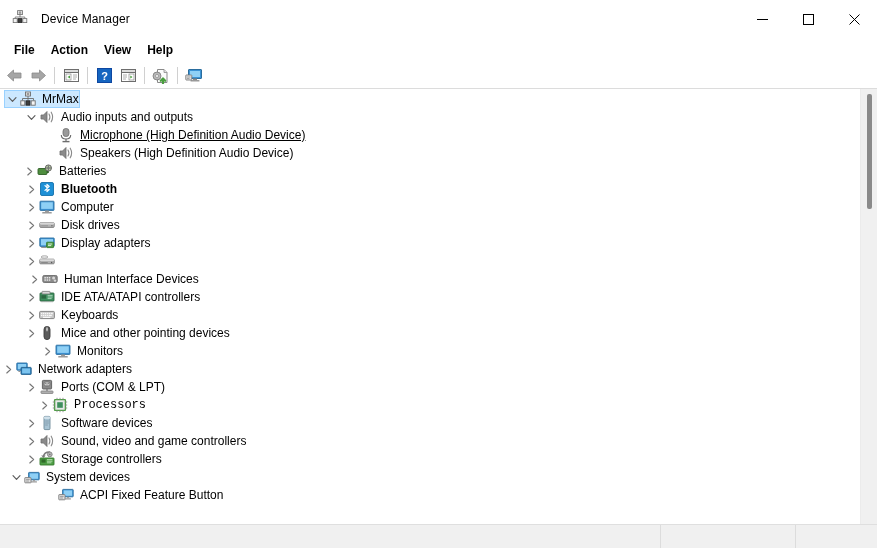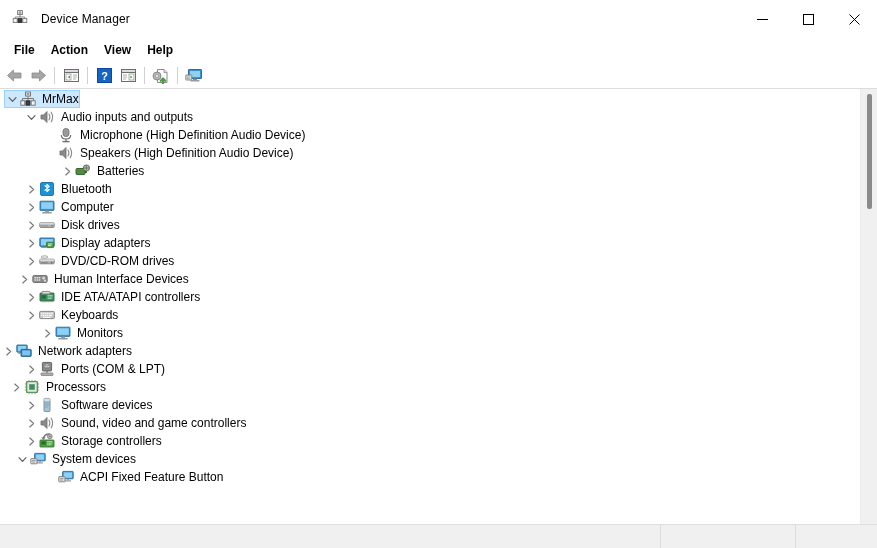--- a/index.html
+++ b/index.html
@@ -360,21 +360,21 @@
               <svg class="ic" width="16" height="16" viewBox="0 0 16 16">
                 <path d="M2 6 H4.5 L8 2.5 V13.5 L4.5 10 H2 Z" fill="#8a8a8a" stroke="#6d6d6d" stroke-width="0.8" stroke-linejoin="round"></path>
                 <path d="M10 5 Q11.8 8 10 11" stroke="#8a8a8a" stroke-width="1.1" fill="none" stroke-linecap="round"></path>
                 <path d="M12.2 3.2 Q15 8 12.2 12.8" stroke="#8a8a8a" stroke-width="1.1" fill="none" stroke-linecap="round"></path>
               </svg>
             </div>
             <span class="label">Audio inputs and outputs</span>
           </div>
         </div>
         <div class="row">
-          <div class="content" style="padding-left: 42px;">
+          <div class="content" style="padding-left: 42px; text-decoration: underline;">
             <div class="chev empty"></div>
             <div class="ico">
               <svg class="ic" width="16" height="16" viewBox="0 0 16 16">
                 <rect x="5" y="1.5" width="6" height="8" rx="2.8" fill="#9a9a9a" stroke="#6d6d6d" stroke-width="0.8"></rect>
                 <path d="M3.3 8 Q3.3 12 8 12 Q12.7 12 12.7 8" stroke="#6d6d6d" stroke-width="1.1" fill="none"></path>
                 <path d="M8 12 V14" stroke="#6d6d6d" stroke-width="1.2"></path>
                 <path d="M4.5 14.6 H11.5" stroke="#6d6d6d" stroke-width="1.4"></path>
               </svg>
             </div>
             <span class="label">Microphone (High Definition Audio Device)</span>
@@ -387,40 +387,40 @@
               <svg class="ic" width="16" height="16" viewBox="0 0 16 16">
                 <path d="M2 6 H4.5 L8 2.5 V13.5 L4.5 10 H2 Z" fill="#8a8a8a" stroke="#6d6d6d" stroke-width="0.8" stroke-linejoin="round"></path>
                 <path d="M10 5 Q11.8 8 10 11" stroke="#8a8a8a" stroke-width="1.1" fill="none" stroke-linecap="round"></path>
                 <path d="M12.2 3.2 Q15 8 12.2 12.8" stroke="#8a8a8a" stroke-width="1.1" fill="none" stroke-linecap="round"></path>
               </svg>
             </div>
             <span class="label">Speakers (High Definition Audio Device)</span>
           </div>
         </div>
         <div class="row">
-          <div class="content" style="padding-left: 21px; margin-left: 38px;">
+          <div class="content" style="padding-left: 21px;">
             <div class="chev">
               <svg width="9" height="9" viewBox="0 0 9 9">
                 <path d="M2.8 1 L6.6 4.5 L2.8 8" stroke="#767676" stroke-width="1.15" fill="none" stroke-linecap="round" stroke-linejoin="round"></path>
               </svg>
             </div>
             <div class="ico">
               <svg class="ic" width="16" height="16" viewBox="0 0 16 16">
                 <rect x="1" y="5.5" width="9" height="6" rx="1" fill="#4e8d3e" stroke="#2f5f26" stroke-width="0.9"></rect>
                 <rect x="10" y="7" width="1.8" height="3" fill="#2f5f26"></rect>
                 <circle cx="11.4" cy="5" r="3.1" fill="#b9c9a8" stroke="#5b5b5b" stroke-width="0.9"></circle>
                 <path d="M11.4 2.4 V7.6 M8.8 5 H14" stroke="#5b5b5b" stroke-width="0.8"></path>
                 <circle cx="11.4" cy="5" r="1" fill="#7a7a7a"></circle>
               </svg>
             </div>
             <span class="label">Batteries</span>
           </div>
         </div>
         <div class="row">
-          <div class="content" style="padding-left: 23px;">
+          <div class="content" style="padding-left: 23px; font-weight: bold;">
             <div class="chev">
               <svg width="9" height="9" viewBox="0 0 9 9">
                 <path d="M2.8 1 L6.6 4.5 L2.8 8" stroke="#767676" stroke-width="1.15" fill="none" stroke-linecap="round" stroke-linejoin="round"></path>
               </svg>
             </div>
             <div class="ico">
               <svg class="ic" width="16" height="16" viewBox="0 0 16 16">
                 <rect x="1.5" y="1.5" width="13" height="13" rx="1.5" fill="#1e90d6" stroke="#1572ab" stroke-width="0.9"></rect>
                 <path d="M6 4.6 L10.2 8.6 L8 10.6 L8 3.4 L10.2 5.4 L6 9.4" stroke="#ffffff" stroke-width="1.25" fill="none" stroke-linejoin="round" stroke-linecap="round"></path>
               </svg>
@@ -492,25 +492,24 @@
             </div>
             <div class="ico">
               <svg class="ic" width="16" height="16" viewBox="0 0 16 16">
                 <rect x="0.8" y="6.2" width="14.4" height="4.6" rx="0.8" fill="#b4b4b4" stroke="#7a7a7a" stroke-width="0.9"></rect>
                 <rect x="0.8" y="6.2" width="14.4" height="1.8" rx="0.8" fill="#dadada"></rect>
                 <rect x="2.2" y="9" width="6.6" height="1.1" fill="#8a8a8a"></rect>
                 <circle cx="12.6" cy="9.4" r="0.75" fill="#5b5b5b"></circle>
                 <ellipse cx="5.5" cy="4" rx="3.4" ry="1.3" fill="#e6e6e6" stroke="#9a9a9a" stroke-width="0.7"></ellipse>
               </svg>
             </div>
-            <span class="label">DVD/CD-ROM drives</span>
-          </div>
-        </div>
-        <div class="row">
-          <div class="content" style="padding-left: 16px;">
+          </div>
+        </div>
+        <div class="row">
+          <div class="content" style="padding-left: 26px;">
             <div class="chev">
               <svg width="9" height="9" viewBox="0 0 9 9">
                 <path d="M2.8 1 L6.6 4.5 L2.8 8" stroke="#767676" stroke-width="1.15" fill="none" stroke-linecap="round" stroke-linejoin="round"></path>
               </svg>
             </div>
             <div class="ico">
               <svg class="ic" width="16" height="16" viewBox="0 0 16 16">
                 <rect x="0.8" y="4.5" width="14.4" height="7" rx="1.4" fill="#8a8a8a" stroke="#6d6d6d" stroke-width="0.9"></rect>
                 <rect x="2.4" y="6" width="1.5" height="1.5" fill="#e6e6e6"></rect>
                 <rect x="4.6" y="6" width="1.5" height="1.5" fill="#e6e6e6"></rect>
@@ -565,20 +564,37 @@
                 <rect x="6" y="7.8" width="1.4" height="1.3" fill="#f7f7f7"></rect>
                 <rect x="8" y="7.8" width="1.4" height="1.3" fill="#f7f7f7"></rect>
                 <rect x="10" y="7.8" width="2.8" height="1.3" fill="#f7f7f7"></rect>
                 <rect x="4" y="9.8" width="7.4" height="1.2" fill="#f7f7f7"></rect>
               </svg>
             </div>
             <span class="label">Keyboards</span>
           </div>
         </div>
         <div class="row">
+          <div class="content" style="padding-left: 23px;">
+            <div class="chev">
+              <svg width="9" height="9" viewBox="0 0 9 9">
+                <path d="M2.8 1 L6.6 4.5 L2.8 8" stroke="#767676" stroke-width="1.15" fill="none" stroke-linecap="round" stroke-linejoin="round"></path>
+              </svg>
+            </div>
+            <div class="ico">
+              <svg class="ic" width="16" height="16" viewBox="0 0 16 16">
+                <rect x="5" y="1.4" width="6" height="13.2" rx="3" fill="#5b5b5b" stroke="#3c3c3c" stroke-width="0.9"></rect>
+                <path d="M8 1.6 V6.4" stroke="#bdbdbd" stroke-width="0.9"></path>
+                <rect x="7.4" y="3.1" width="1.2" height="2.6" rx="0.6" fill="#e0e0e0"></rect>
+              </svg>
+            </div>
+            <span class="label">Mice and other pointing devices</span>
+          </div>
+        </div>
+        <div class="row">
           <div class="content" style="padding-left: 39px;">
             <div class="chev">
               <svg width="9" height="9" viewBox="0 0 9 9">
                 <path d="M2.8 1 L6.6 4.5 L2.8 8" stroke="#767676" stroke-width="1.15" fill="none" stroke-linecap="round" stroke-linejoin="round"></path>
               </svg>
             </div>
             <div class="ico">
               <svg class="ic" width="16" height="16" viewBox="0 0 16 16">
                 <rect x="1" y="2.2" width="14" height="9.2" rx="0.6" fill="#3c93d4" stroke="#2a6d9e" stroke-width="0.9"></rect>
                 <rect x="2.2" y="3.3" width="11.6" height="6.6" fill="#8fd0f5"></rect>
@@ -625,21 +641,21 @@
                 <circle cx="7.2" cy="5.9" r="0.5" fill="#6d6d6d"></circle>
                 <circle cx="8.8" cy="5.9" r="0.5" fill="#6d6d6d"></circle>
                 <path d="M8 10 V12" stroke="#6d6d6d" stroke-width="1.2"></path>
                 <rect x="2" y="12" width="12" height="2.4" rx="0.6" fill="#b4b4b4" stroke="#7a7a7a" stroke-width="0.8"></rect>
               </svg>
             </div>
             <span class="label">Ports (COM &amp; LPT)</span>
           </div>
         </div>
         <div class="row">
-          <div class="content" style="padding-left: 8px;">
+          <div class="content" style="padding-left: 36px; font-family: Liberation Mono, monospace;">
             <div class="chev">
               <svg width="9" height="9" viewBox="0 0 9 9">
                 <path d="M2.8 1 L6.6 4.5 L2.8 8" stroke="#767676" stroke-width="1.15" fill="none" stroke-linecap="round" stroke-linejoin="round"></path>
               </svg>
             </div>
             <div class="ico">
               <svg class="ic" width="16" height="16" viewBox="0 0 16 16">
                 <rect x="2.6" y="2.6" width="10.8" height="10.8" rx="0.6" fill="#e8e8e8" stroke="#4e9e45" stroke-width="1.4"></rect>
                 <rect x="5.2" y="5.2" width="5.6" height="5.6" fill="#3f8f5e"></rect>
                 <path d="M5 2.6 V0.8 M8 2.6 V0.8 M11 2.6 V0.8 M5 13.4 V15.2 M8 13.4 V15.2 M11 13.4 V15.2" stroke="#8a8a8a" stroke-width="0.9"></path>
@@ -698,21 +714,21 @@
                 <path d="M10.5 1 Q5.2 1 4.4 5.6" stroke="#7a7a7a" stroke-width="1.6" fill="none" stroke-linecap="round"></path>
                 <path d="M2.1 4.4 L4.4 6.8 L6.7 4.4" fill="#7a7a7a"></path>
                 <circle cx="10.8" cy="3.4" r="2.4" fill="#b4b4b4" stroke="#7a7a7a" stroke-width="0.8"></circle>
                 <circle cx="10.8" cy="3.4" r="0.7" fill="#6d6d6d"></circle>
               </svg>
             </div>
             <span class="label">Storage controllers</span>
           </div>
         </div>
         <div class="row">
-          <div class="content" style="padding-left: 14px;">
+          <div class="content" style="padding-left: 8px; align-items: flex-end;">
             <div class="chev">
               <svg width="9" height="9" viewBox="0 0 9 9">
                 <path d="M1 2.6 L4.5 6.4 L8 2.6" stroke="#5b5b5b" stroke-width="1.15" fill="none" stroke-linecap="round" stroke-linejoin="round"></path>
               </svg>
             </div>
             <div class="ico">
               <svg class="ic" width="16" height="16" viewBox="0 0 16 16">
                 <rect x="4.6" y="2.4" width="10.6" height="7.4" rx="0.6" fill="#3c93d4" stroke="#2a6d9e" stroke-width="0.9"></rect>
                 <rect x="5.7" y="3.4" width="8.4" height="5.4" fill="#8fd0f5"></rect>
                 <path d="M9.2 9.8 L9 11.2 H11 L10.8 9.8" fill="#9a9a9a"></path>

